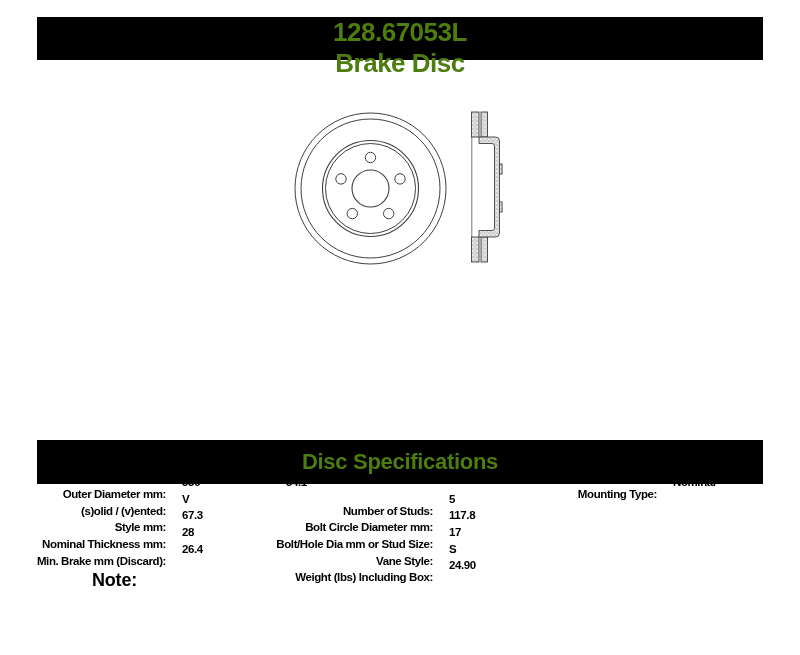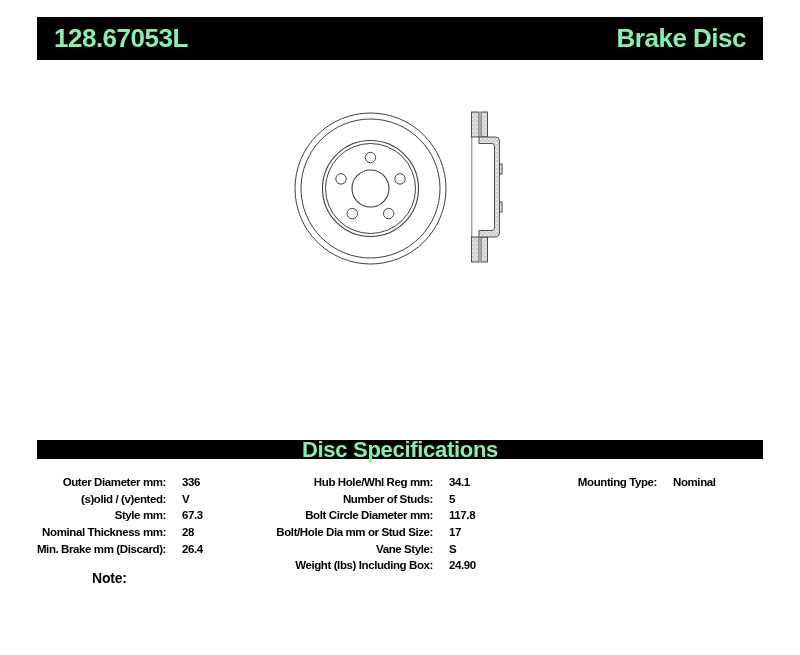--- a/index.html
+++ b/index.html
@@ -6,44 +6,44 @@
   body {
     width:800px; height:655px;
     font-family:"Liberation Sans", sans-serif;
     font-weight:bold; color:#000;
     -webkit-font-smoothing:antialiased;
   }
   .page { position:relative; width:800px; height:655px; overflow:hidden; background:#fff; }
 
   .bar {
     position:absolute; left:37px; width:726px;
-    background:#000; color:#86efac; box-sizing:border-box;
+    background:#000; color:#4d7c0f; box-sizing:border-box;flex-direction:column;
   }
   .top-bar {
     top:17px; height:43px;
     display:flex; justify-content:space-between; align-items:center;
     padding:0 17px; font-size:26px; letter-spacing:-0.5px;
   }
   .section-bar {
-    top:440px; height:19px;
+    top:440px; height:44px;
     display:flex; align-items:center; justify-content:center;
     font-size:22px; letter-spacing:-0.3px;
   }
 
   .drawing { position:absolute; left:285px; top:95px; }
 
   .spec-col { position:absolute; top:474px; font-size:11.5px; letter-spacing:-0.4px; }
   .spec-row { display:flex; height:16.7px; line-height:16.7px; white-space:nowrap; }
-  .spec-label { flex:none; text-align:right; }
+  .spec-label { flex:none; text-align:right;margin-top:12px; }
   .spec-value { margin-left:16px; }
   .col-left  { left:20px;  } .col-left  .spec-label { width:146px; }
   .col-mid   { left:270px; } .col-mid   .spec-label { width:163px; }
   .col-right { left:560px; } .col-right .spec-label { width:97px; }
 
-  .note { position:absolute; left:92px; top:570px; font-size:14px; letter-spacing:-0.2px; }
+  .note { position:absolute; left:92px; top:570px; font-size:18px; letter-spacing:-0.2px; }
 </style>
 </head>
 <body>
 
 <div class="page">
 
   <header class="bar top-bar">
     <span>128.67053L</span>
     <span>Brake Disc</span>
   </header>
@@ -111,21 +111,20 @@
       <span class="spec-value">28</span>
     </div>
     <div class="spec-row">
       <span class="spec-label">Min. Brake mm (Discard):</span>
       <span class="spec-value">26.4</span>
     </div>
   </div>
 
   <div class="spec-col col-mid">
     <div class="spec-row">
-      <span class="spec-label">Hub Hole/Whl Reg mm:</span>
       <span class="spec-value">34.1</span>
     </div>
     <div class="spec-row">
       <span class="spec-label">Number of Studs:</span>
       <span class="spec-value">5</span>
     </div>
     <div class="spec-row">
       <span class="spec-label">Bolt Circle Diameter mm:</span>
       <span class="spec-value">117.8</span>
     </div>

